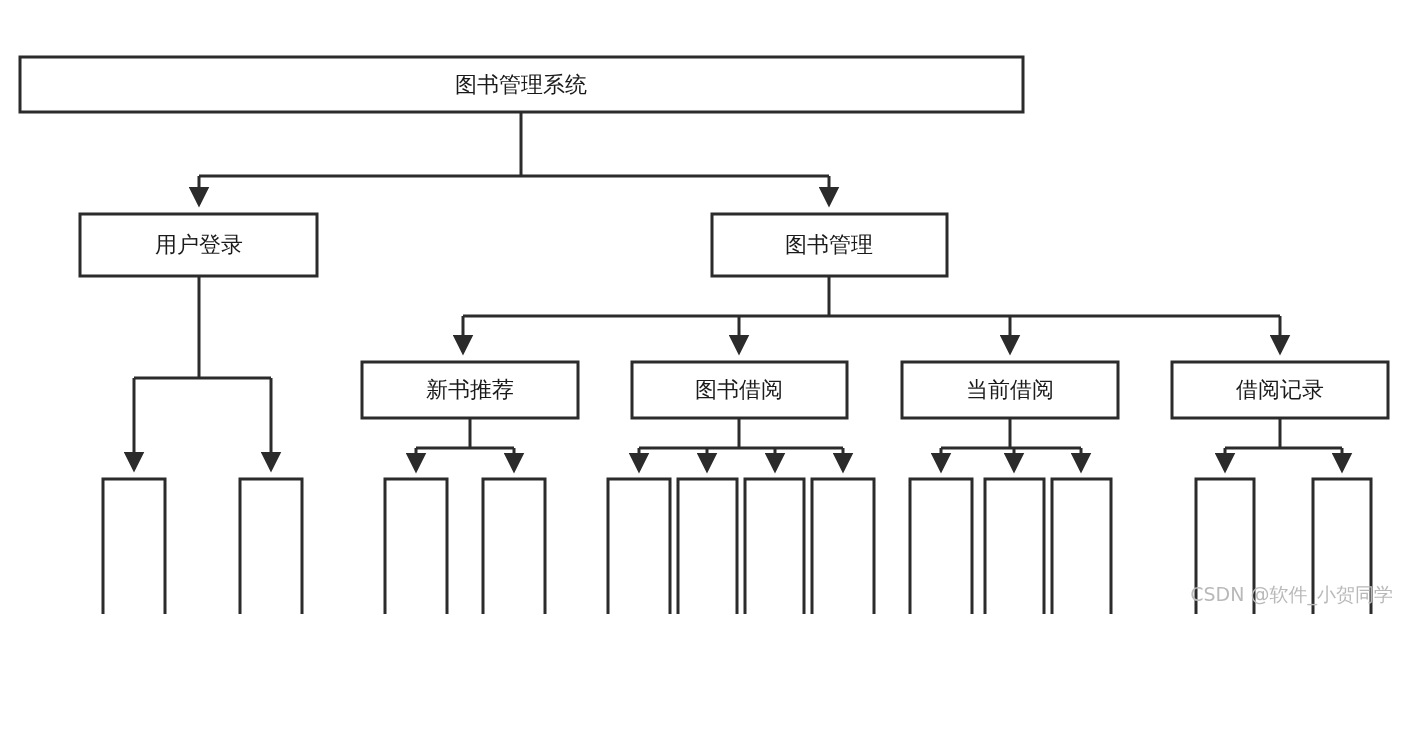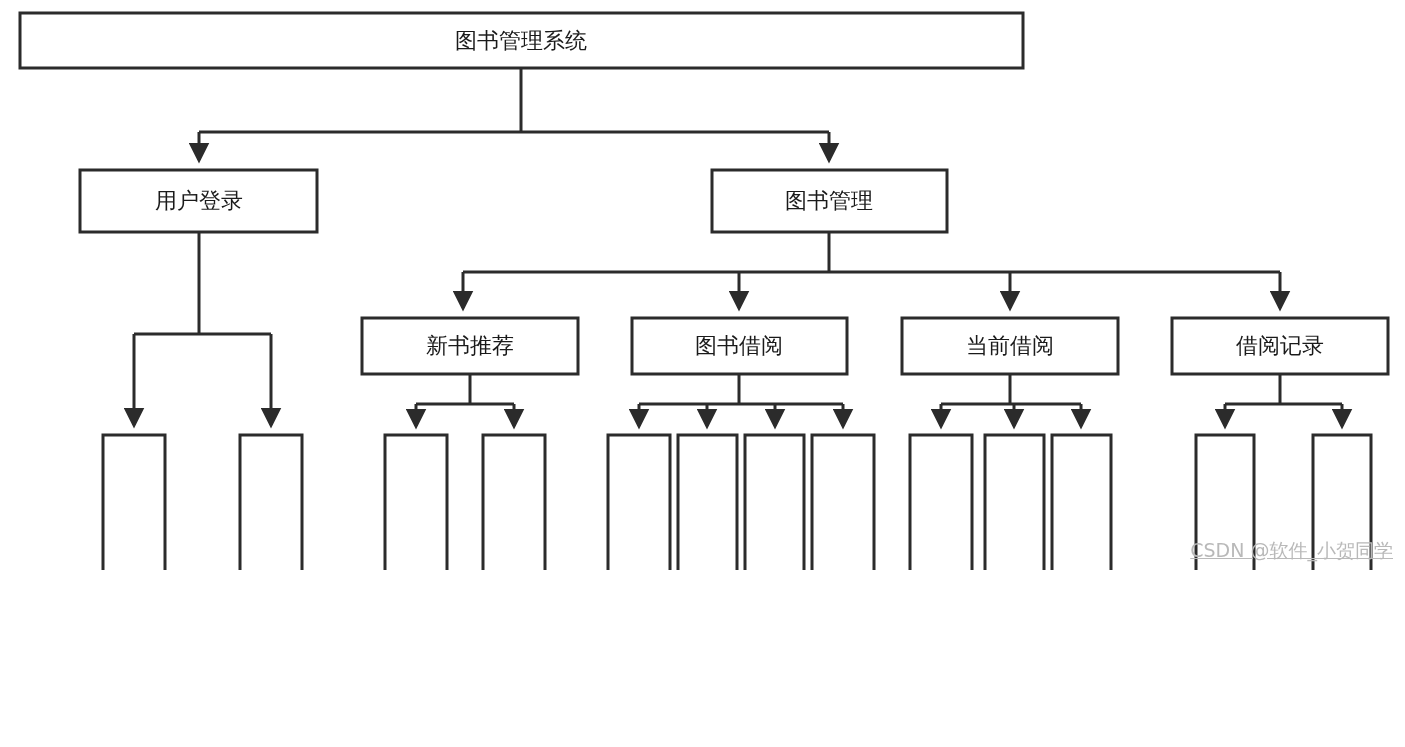--- a/index.html
+++ b/index.html
@@ -9,20 +9,21 @@
   }
   body {
     font-family: "DejaVu Sans", "Liberation Sans", sans-serif;
   }
   #diagram-root {
     position: relative;
     width: 1405px;
     height: 570px;
     background: #ffffff;
     overflow: hidden;
+    margin-top: 44px;
   }
   svg#flow {
     position: absolute;
     top: 0;
     left: 0;
     width: 1405px;
     height: 747px;
     display: block;
   }
   .node-rect {
@@ -60,21 +61,20 @@
   }
   .watermark {
     position: absolute;
     right: 12px;
     bottom: 6px;
     font-family: "DejaVu Sans", "Liberation Sans", sans-serif;
     font-size: 19px;
     color: #b9b9b9;
     white-space: nowrap;
     user-select: none;
-    text-decoration: underline;
   }
 </style>
 </head>
 <body>
 
 <div id="diagram-root">
 
   <svg id="flow" viewBox="0 0 1405 747">
     <defs>
       <marker id="arrow" viewBox="0 0 12 12" refX="10" refY="6" markerWidth="7" markerHeight="7" orient="auto-start-reverse">

